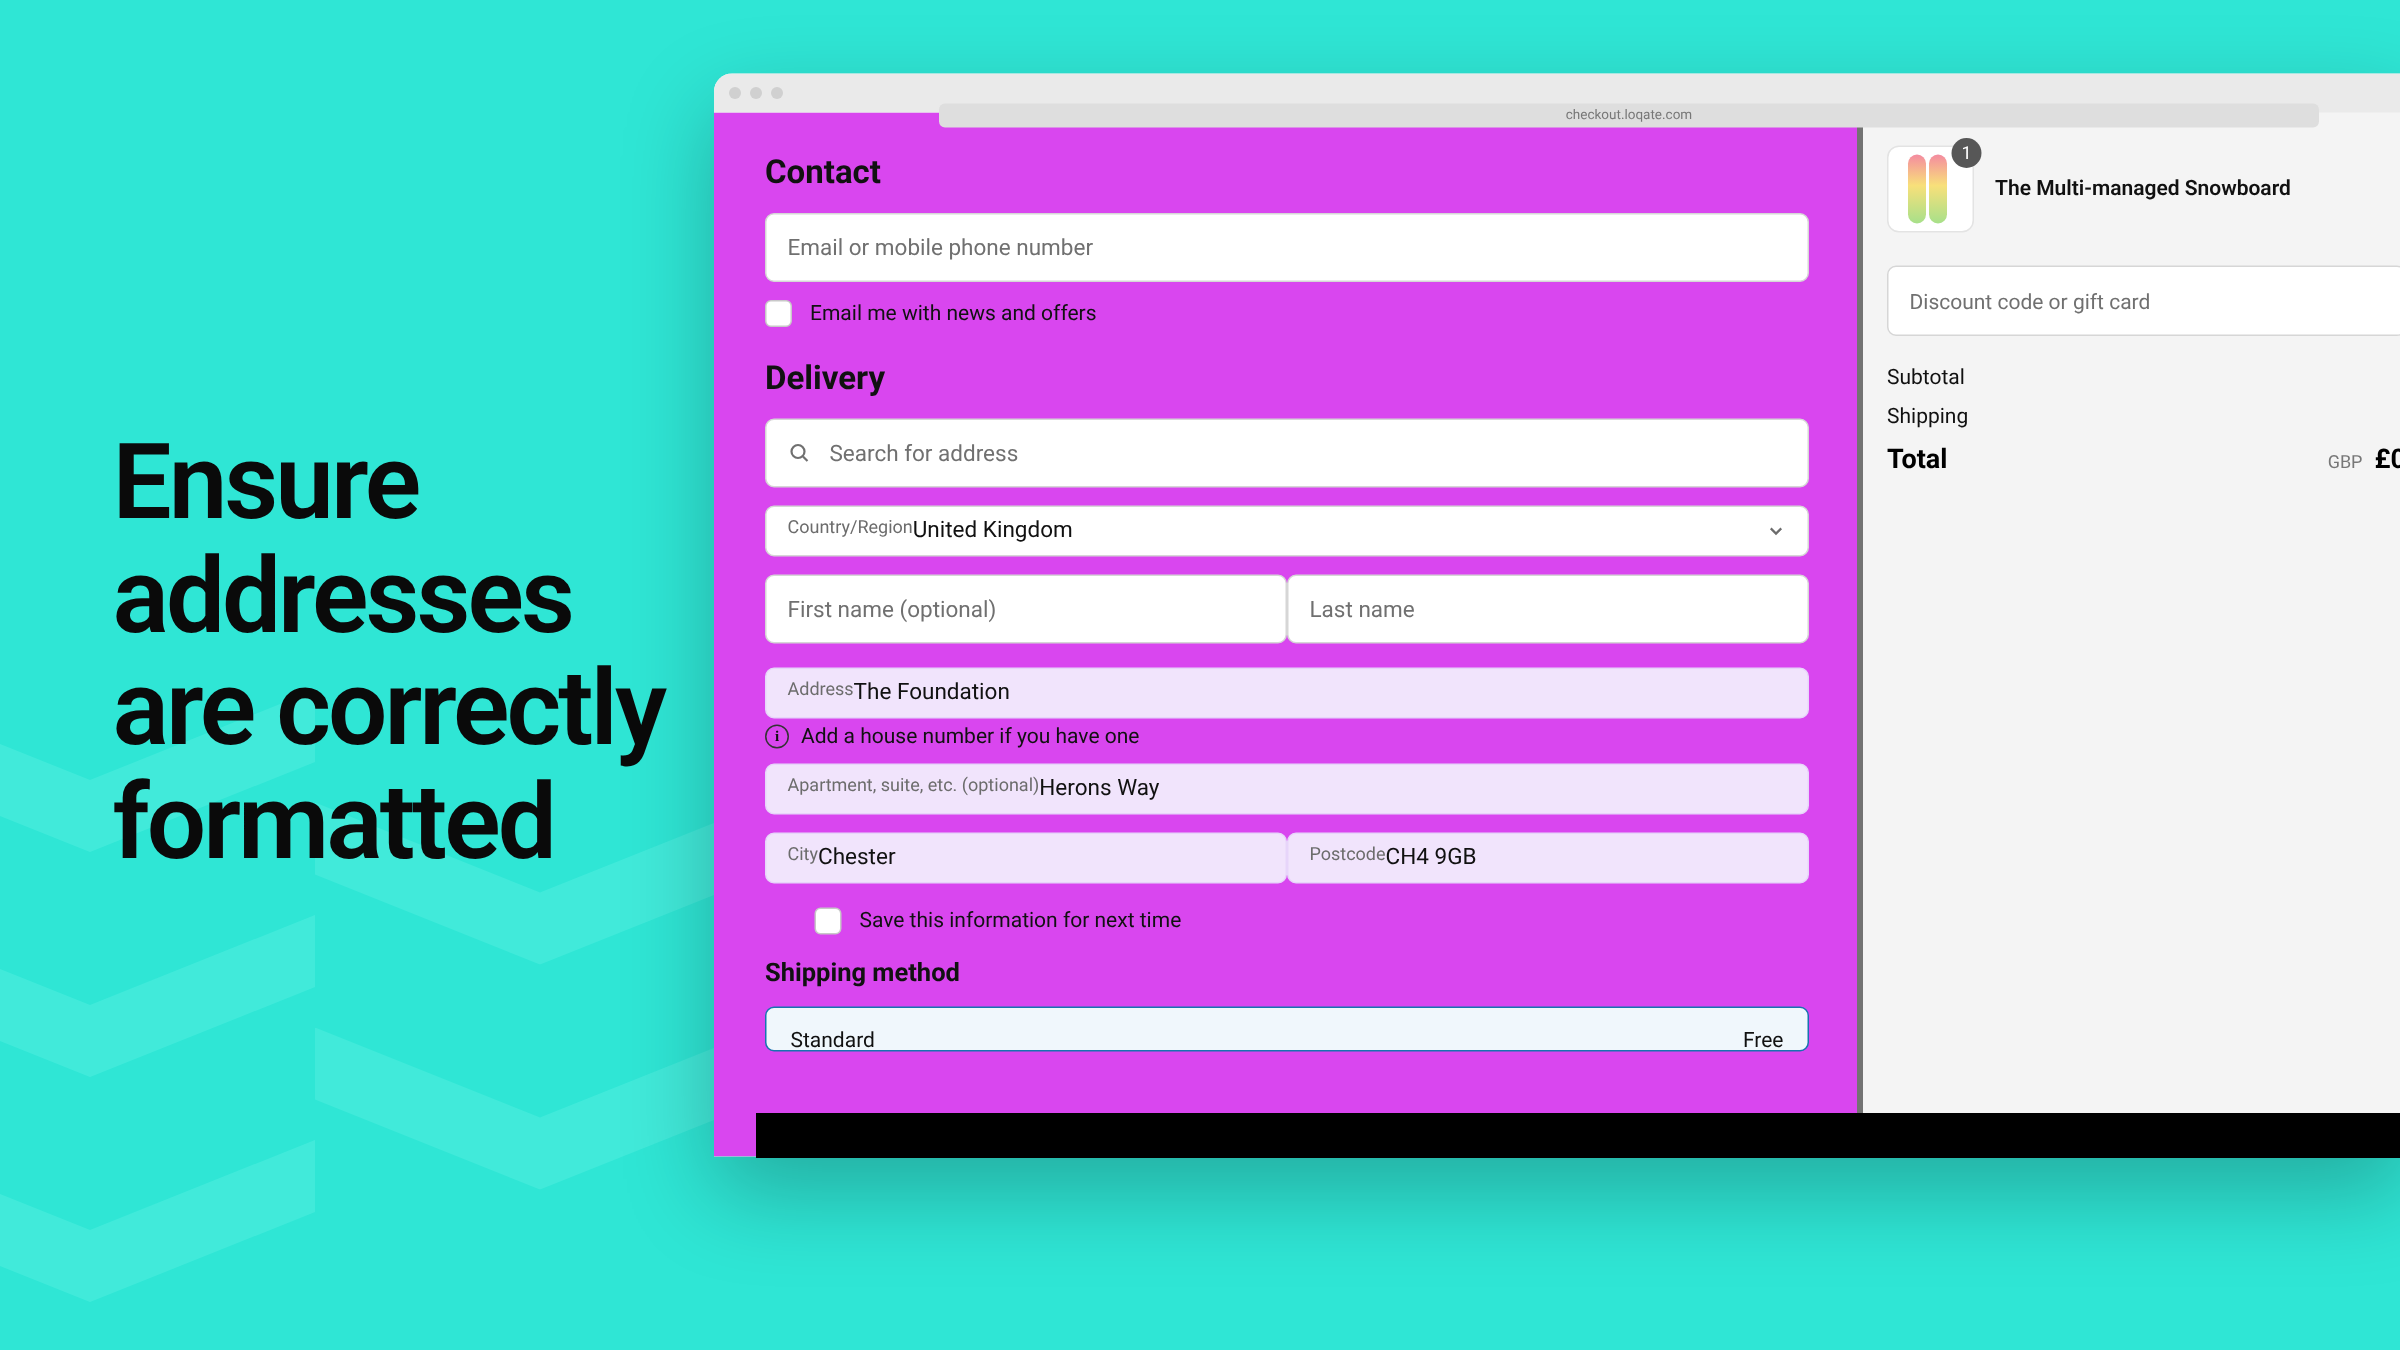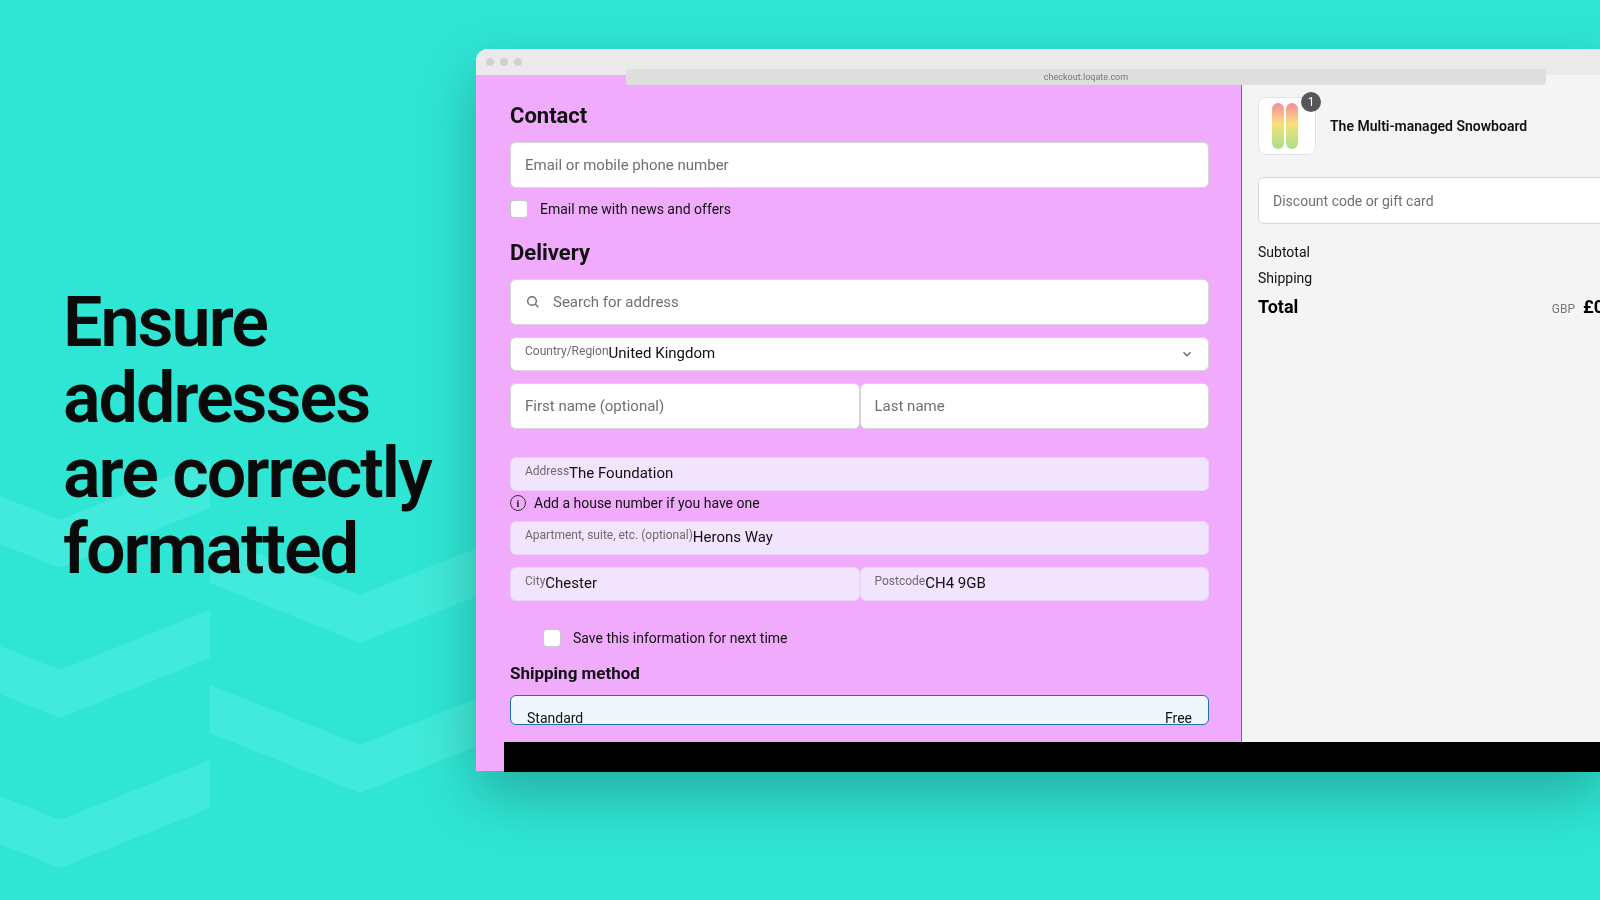--- a/index.html
+++ b/index.html
@@ -24,21 +24,21 @@
   .chevron {
     width: 300px;
     height: 120px;
     position: absolute;
     background: #58f0e2;
     clip-path: polygon(0 0, 50% 50%, 100% 0, 100% 40%, 50% 90%, 0 40%);
   }
   
   .headline {
     position: absolute;
-    left: 63px;
+    left: 75px;
     top: 285px;
     z-index: 1;
     font-size: 70px;
     font-weight: 600;
     line-height: 1.08;
     letter-spacing: -2px;
     color: #0a0a0a;
     width: 380px;
   }
   
@@ -78,24 +78,24 @@
     display: flex;
     align-items: center;
     justify-content: center;
   }
   .content {
     display: flex;
     height: calc(100% - 26px);
   }
   .main {
     flex: 1;
-    background: #f0abfc;
+    background: #d946ef;
     padding: 28px 32px 0 34px;
     overflow: hidden;
-    border-right: 1px solid #737373;
+    border-right: 4px solid #737373;
   }
   .sidebar {
     width: 364px;
     background: #f4f4f4;
     padding: 22px 0 0 16px;
   }
   .section-title {
     font-size: 22px;
     font-weight: 700;
     margin-bottom: 14px;
@@ -136,21 +136,21 @@
     font-size: 15px;
     color: #707070;
   }
   .chevron-down {
     position: absolute;
     right: 14px;
     top: 50%;
     transform: translateY(-50%);
     color: #6c6c6c;
   }
-  .row { display: flex; gap: 0; margin-bottom: 28px; }
+  .row { display: flex; gap: 0; margin-bottom: 16px; }
   .row .field { flex: 1; margin-bottom: 0; }
   .checkbox-row {
     display: flex;
     align-items: center;
     gap: 12px;
     margin-bottom: 22px;
     font-size: 14px;
     color: #111;
   }
   .checkbox-box {

